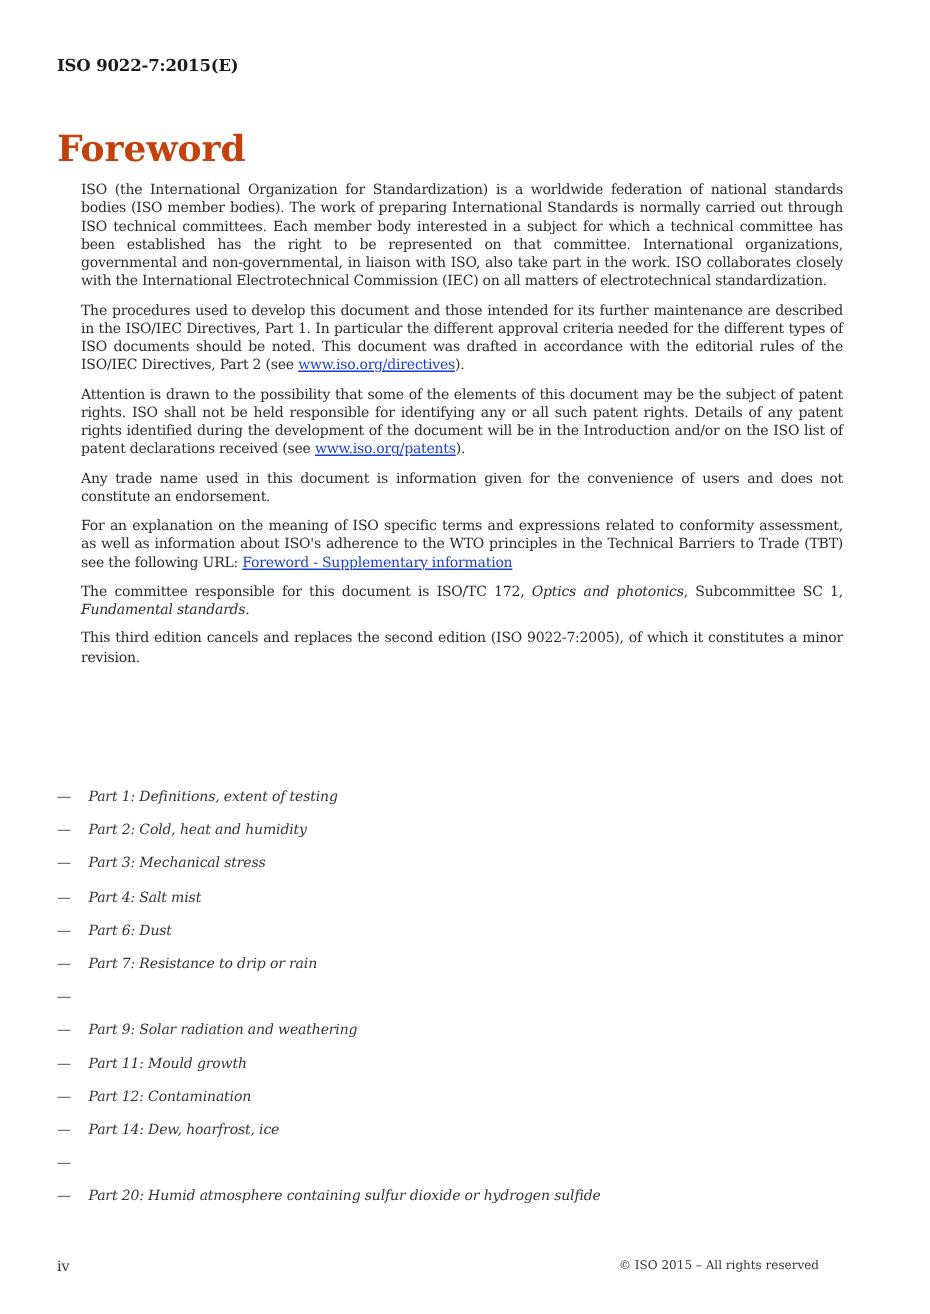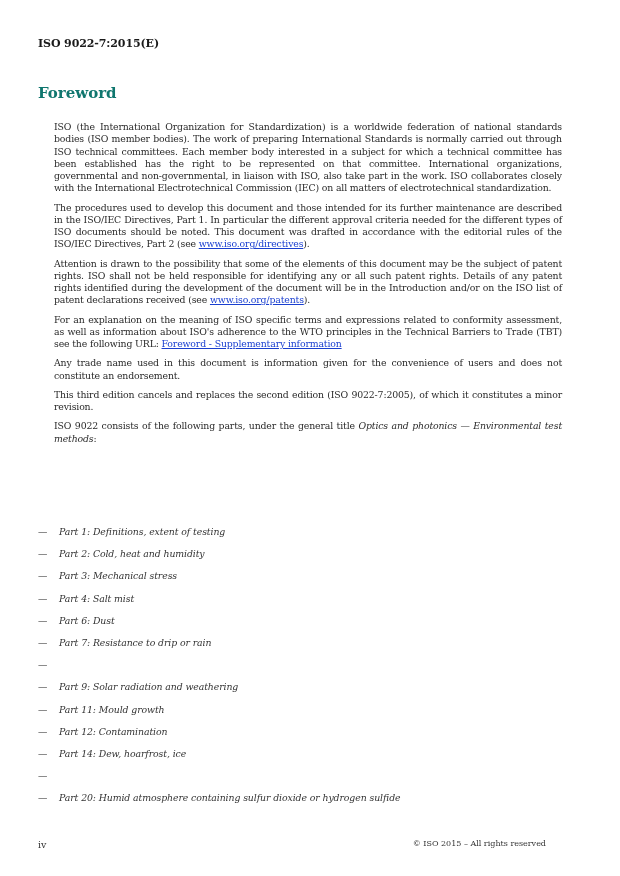--- a/index.html
+++ b/index.html
@@ -9,21 +9,21 @@
       color: #2a2a2a;
     }
     .page { position: absolute; left: 0; top: 0; width: 620px; height: 732px; }
     .doc-id {
       position: absolute; left: 38px; top: 37px;
       font-size: 11px; font-weight: bold; color: #1a1a1a;
       letter-spacing: -0.1px;
     }
     .title {
       position: absolute; left: 38px; top: 84px;
-      font-size: 15px; font-weight: bold; color: #0f766e;
+      font-size: 24px; font-weight: bold; color: #c2410c;
       margin: 0;
     }
     .body {
       position: absolute; left: 38px; top: 121px; width: 508px;
       font-size: 9.35px; line-height: 12.25px; color: #2a2a2a; margin-left: 16px;
     }
     .body p {
       margin: 0 0 7px 0;
       text-align: justify;
       letter-spacing: -0.15px;
@@ -53,28 +53,28 @@
 
   <h1 class="title">Foreword</h1>
 
   <div class="body">
     <p>ISO (the International Organization for Standardization) is a worldwide federation of national standards bodies (ISO member bodies). The work of preparing International Standards is normally carried out through ISO technical committees. Each member body interested in a subject for which a technical committee has been established has the right to be represented on that committee. International organizations, governmental and non-governmental, in liaison with ISO, also take part in the work. ISO collaborates closely with the International Electrotechnical Commission (IEC) on all matters of electrotechnical standardization.</p>
 
     <p><span>The procedures used to develop this document and those intended for its further maintenance are described in the ISO/IEC Directives, Part 1. In particular the different approval criteria needed for the different types of ISO documents should be noted. This document was drafted in accordance with the editorial rules of the ISO/IEC Directives, Part 2 (see </span><a class="link">www.iso.org/directives</a><span>).</span></p>
 
     <p><span>Attention is drawn to the possibility that some of the elements of this document may be the subject of patent rights. ISO shall not be held responsible for identifying any or all such patent rights. Details of any patent rights identified during the development of the document will be in the Introduction and/or on the ISO list of patent declarations received (see </span><a class="link">www.iso.org/patents</a><span>).</span></p>
 
+    <p>Any trade name used in this document is information given for the convenience of users and does not constitute an endorsement.</p>
+
     <p><span>For an explanation on the meaning of ISO specific terms and expressions related to conformity assessment, as well as information about ISO's adherence to the WTO principles in the Technical Barriers to Trade (TBT) see the following URL: </span><a class="link">Foreword - Supplementary information</a></p>
 
-    <p>Any trade name used in this document is information given for the convenience of users and does not constitute an endorsement.</p>
-
+    <p><span>The committee responsible for this document is ISO/TC 172, </span><em>Optics and photonics</em><span>, Subcommittee SC 1, </span><em>Fundamental standards</em><span>.</span></p>
 
     <p>This third edition cancels and replaces the second edition (ISO 9022-7:2005), of which it constitutes a minor revision.</p>
 
-    <p><span>ISO 9022 consists of the following parts, under the general title </span><em>Optics and photonics — Environmental test methods</em><span>:</span></p>
   </div>
 
   <div class="parts">
     <div class="part-row">
         <span class="dash">—</span>
         <span class="part-label">Part 1: Definitions, extent of testing</span>
       </div>
     <div class="part-row">
         <span class="dash">—</span>
         <span class="part-label">Part 2: Cold, heat and humidity</span>

